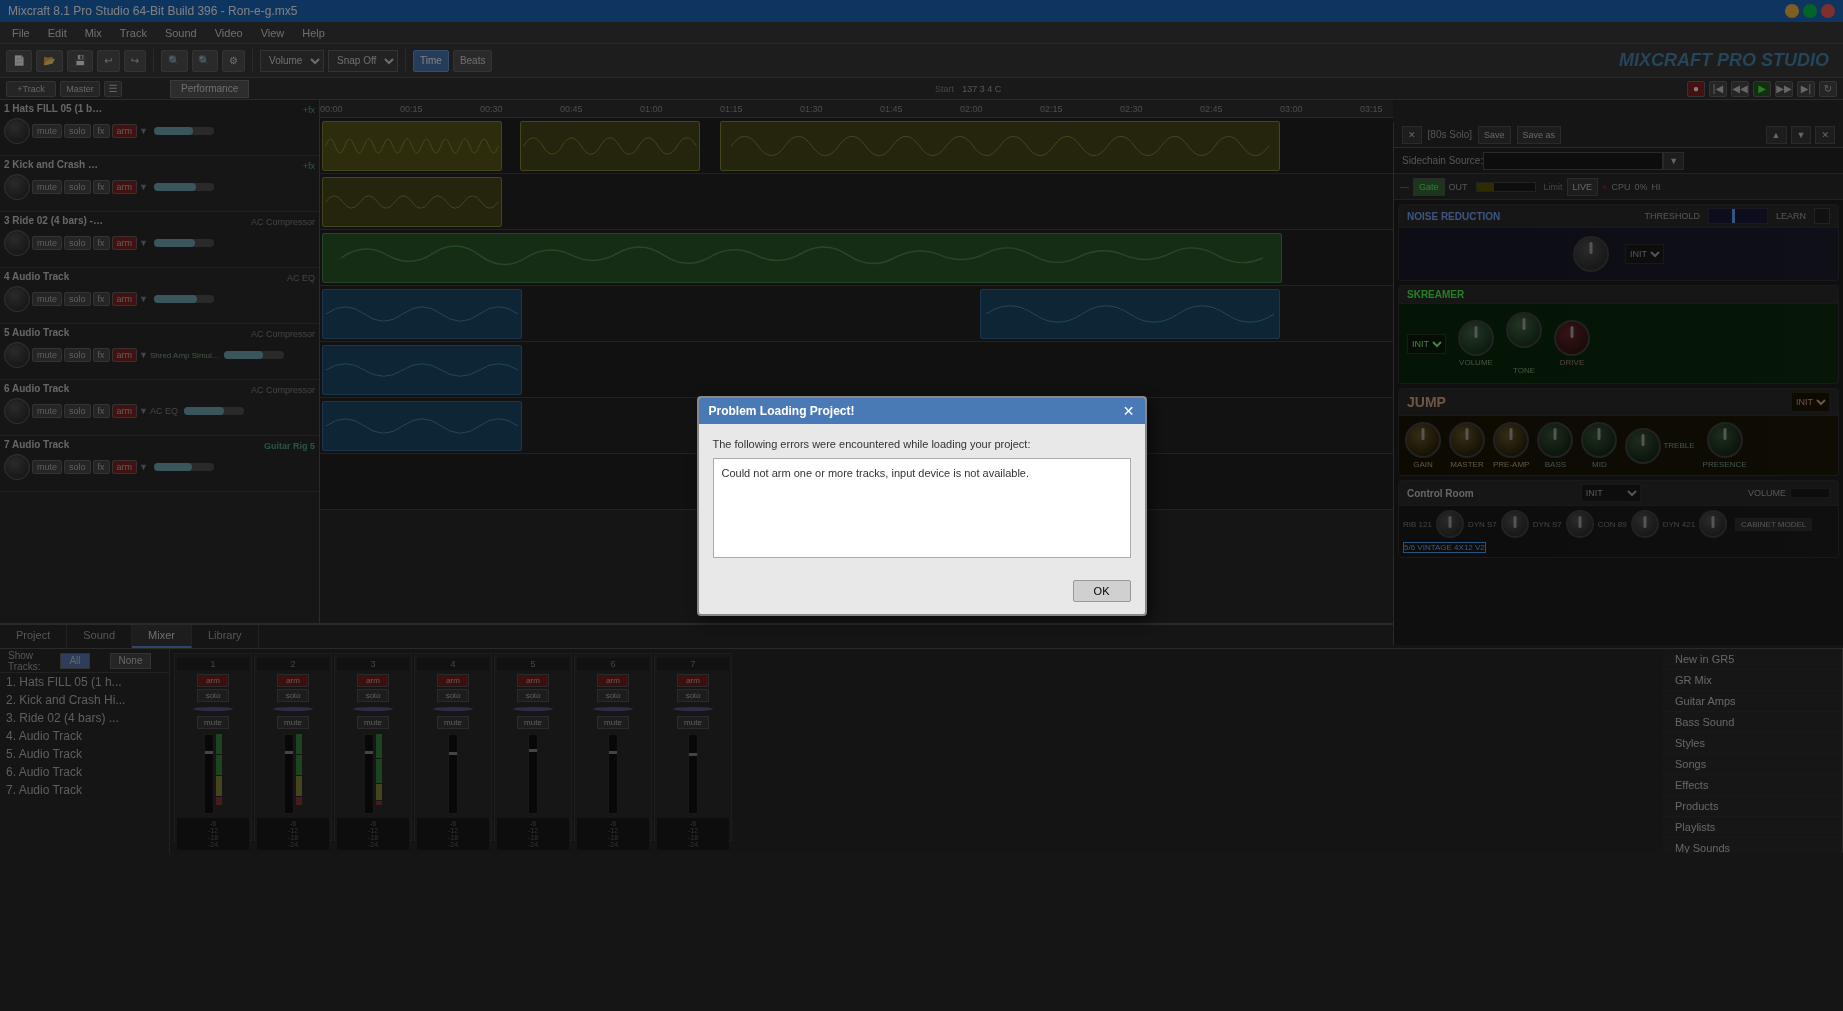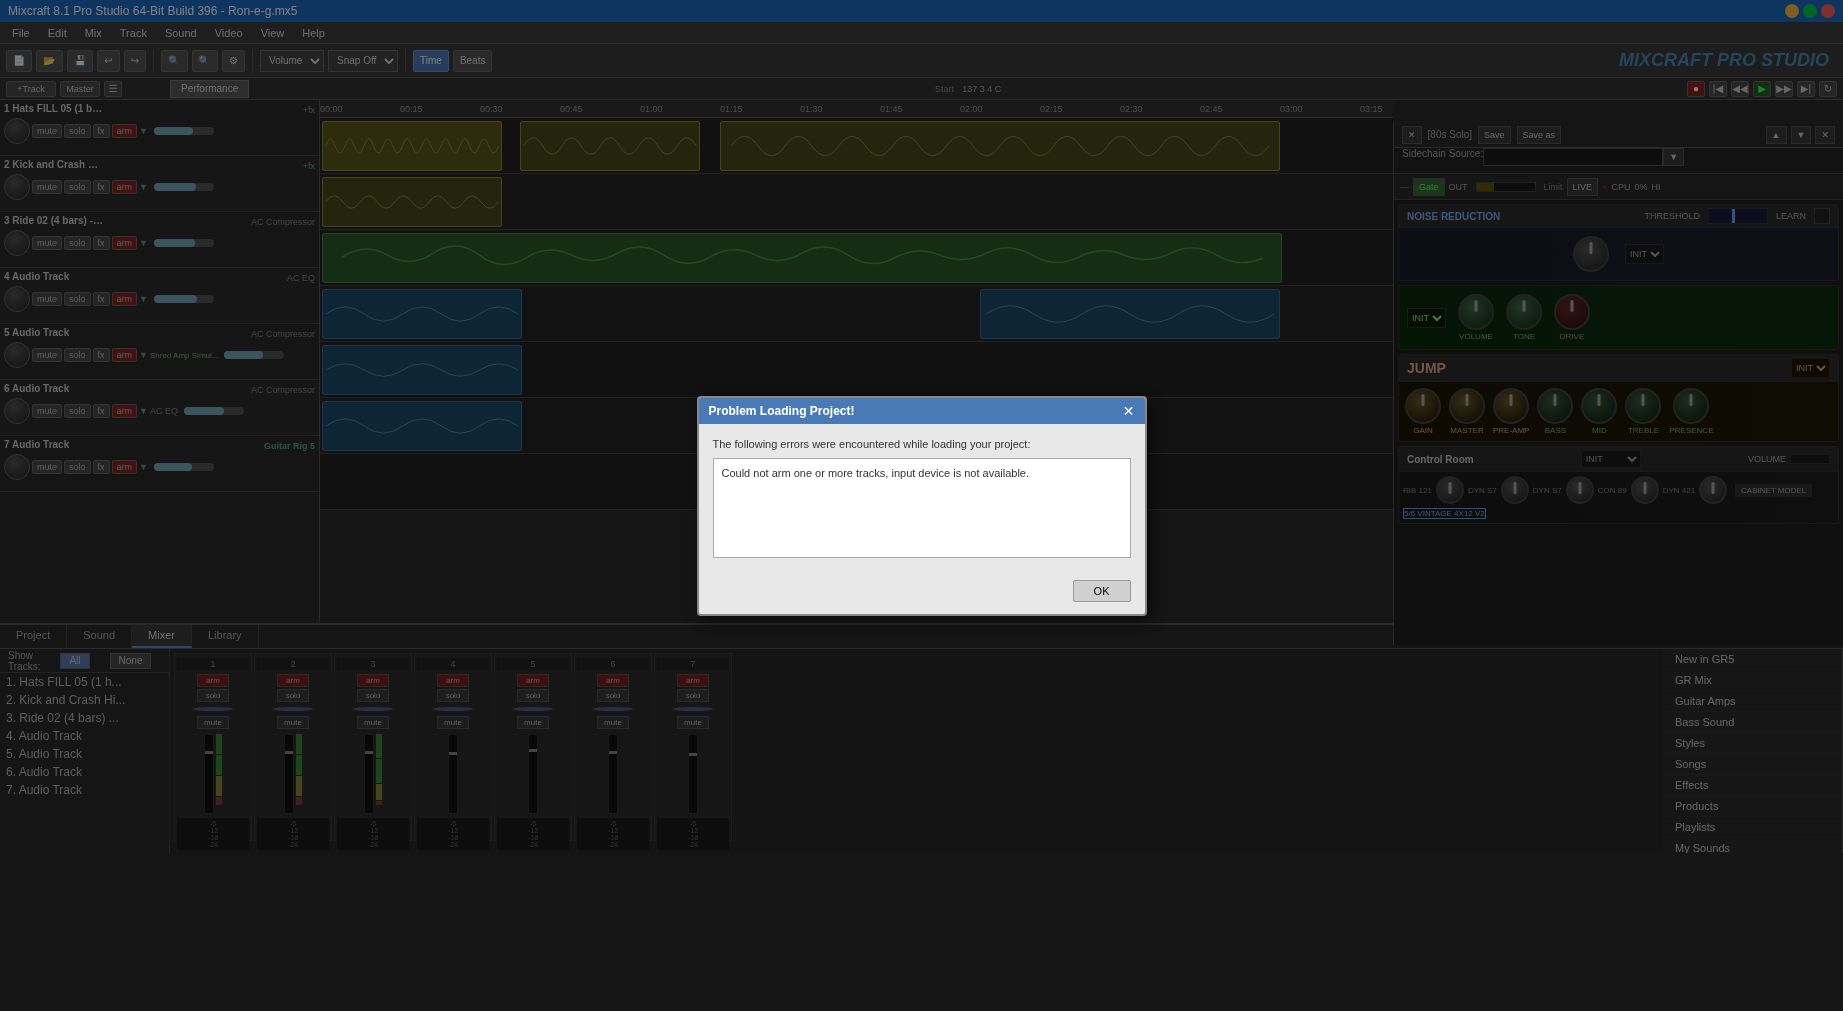--- a/index.html
+++ b/index.html
@@ -158,21 +158,21 @@
       padding: 0 8px;
       border-bottom: 1px solid #555;
       font-size: 10px;
       color: #aaa;
       justify-content: space-between;
     }
     .sidechain-bar {
       background: #252525;
       height: 26px;
       display: flex;
-      align-items: flex-start;
+      align-items: center;
       padding: 0 8px;
       border-bottom: 1px solid #444;
       font-size: 10px;
       color: #aaa;
     }
     .sidechain-input {
       background: #1a1a1a;
       border: 1px solid #555;
       color: #ccc;
       height: 18px;
@@ -831,29 +831,32 @@
       </div>
       <div style="display:flex; align-items:center; justify-content:center; padding:8px; gap:16px;">
         <div class="gr-knob"></div>
         <select style="background:#1a1a1a; color:#aaa; border:1px solid #333; height:20px; font-size:9px;">
           <option>INIT</option>
         </select>
       </div>
     </div>
 
     <div class="gr-panel skreamer">
+      <div class="gr-panel-header">
+        <span style="color:#4f4; font-weight:bold;">SKREAMER</span>
+      </div>
       <div style="display:flex; align-items:center; padding:8px; gap:12px;">
         <select style="background:#0a1a0a; color:#8f8; border:1px solid #2a3a2a; height:20px; font-size:9px;">
           <option>INIT</option>
         </select>
         <div style="display:flex; flex-direction:column; align-items:center; gap:2px;">
           <div class="gr-knob" style="background:radial-gradient(circle at 40% 35%, #4a6a4a, #0a2a0a);"></div>
           <span style="font-size:8px; color:#8a8;">VOLUME</span>
         </div>
-        <div style="display:flex; flex-direction:column; align-items:center; gap:2px;">
+        <div style="display:flex; flex-direction:column; align-items:center; gap:18px;">
           <div class="gr-knob" style="background:radial-gradient(circle at 40% 35%, #4a6a4a, #0a2a0a);"></div>
           <span style="font-size:8px; color:#8a8;">TONE</span>
         </div>
         <div style="display:flex; flex-direction:column; align-items:center; gap:2px;">
           <div class="gr-knob" style="background:radial-gradient(circle at 40% 35%, #6a2a2a, #2a0a0a);"></div>
           <span style="font-size:8px; color:#a88;">DRIVE</span>
         </div>
       </div>
     </div>
 
@@ -878,21 +881,21 @@
           <span style="font-size:8px; color:#ca8;">PRE-AMP</span>
         </div>
         <div style="display:flex; flex-direction:column; align-items:center; gap:2px;">
           <div class="gr-knob" style="background:radial-gradient(circle at 40% 35%, #3a5a3a, #0a1a0a);"></div>
           <span style="font-size:8px; color:#8a8;">BASS</span>
         </div>
         <div style="display:flex; flex-direction:column; align-items:center; gap:2px;">
           <div class="gr-knob" style="background:radial-gradient(circle at 40% 35%, #3a5a3a, #0a1a0a);"></div>
           <span style="font-size:8px; color:#8a8;">MID</span>
         </div>
-        <div style="display:flex; flex-direction:column; align-items:center; gap:2px;">
+        <div style="display:flex; flex-direction:row; align-items:center; gap:2px;">
           <div class="gr-knob" style="background:radial-gradient(circle at 40% 35%, #3a5a3a, #0a1a0a);"></div>
           <span style="font-size:8px; color:#8a8;">TREBLE</span>
         </div>
         <div style="display:flex; flex-direction:column; align-items:center; gap:2px;">
           <div class="gr-knob" style="background:radial-gradient(circle at 40% 35%, #3a5a3a, #0a1a0a);"></div>
           <span style="font-size:8px; color:#8a8;">PRESENCE</span>
         </div>
       </div>
     </div>
 

